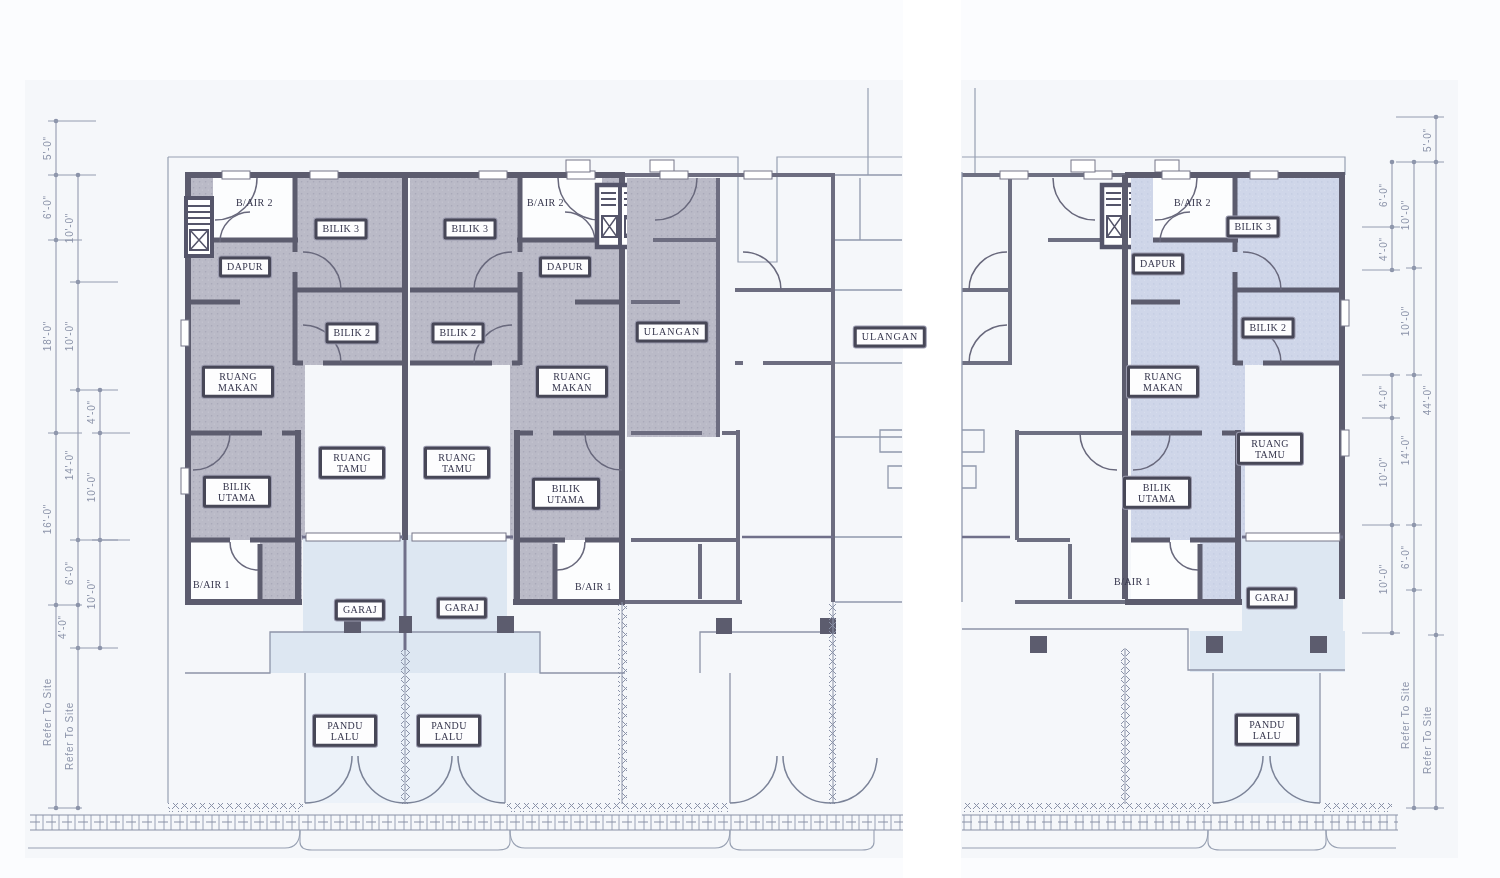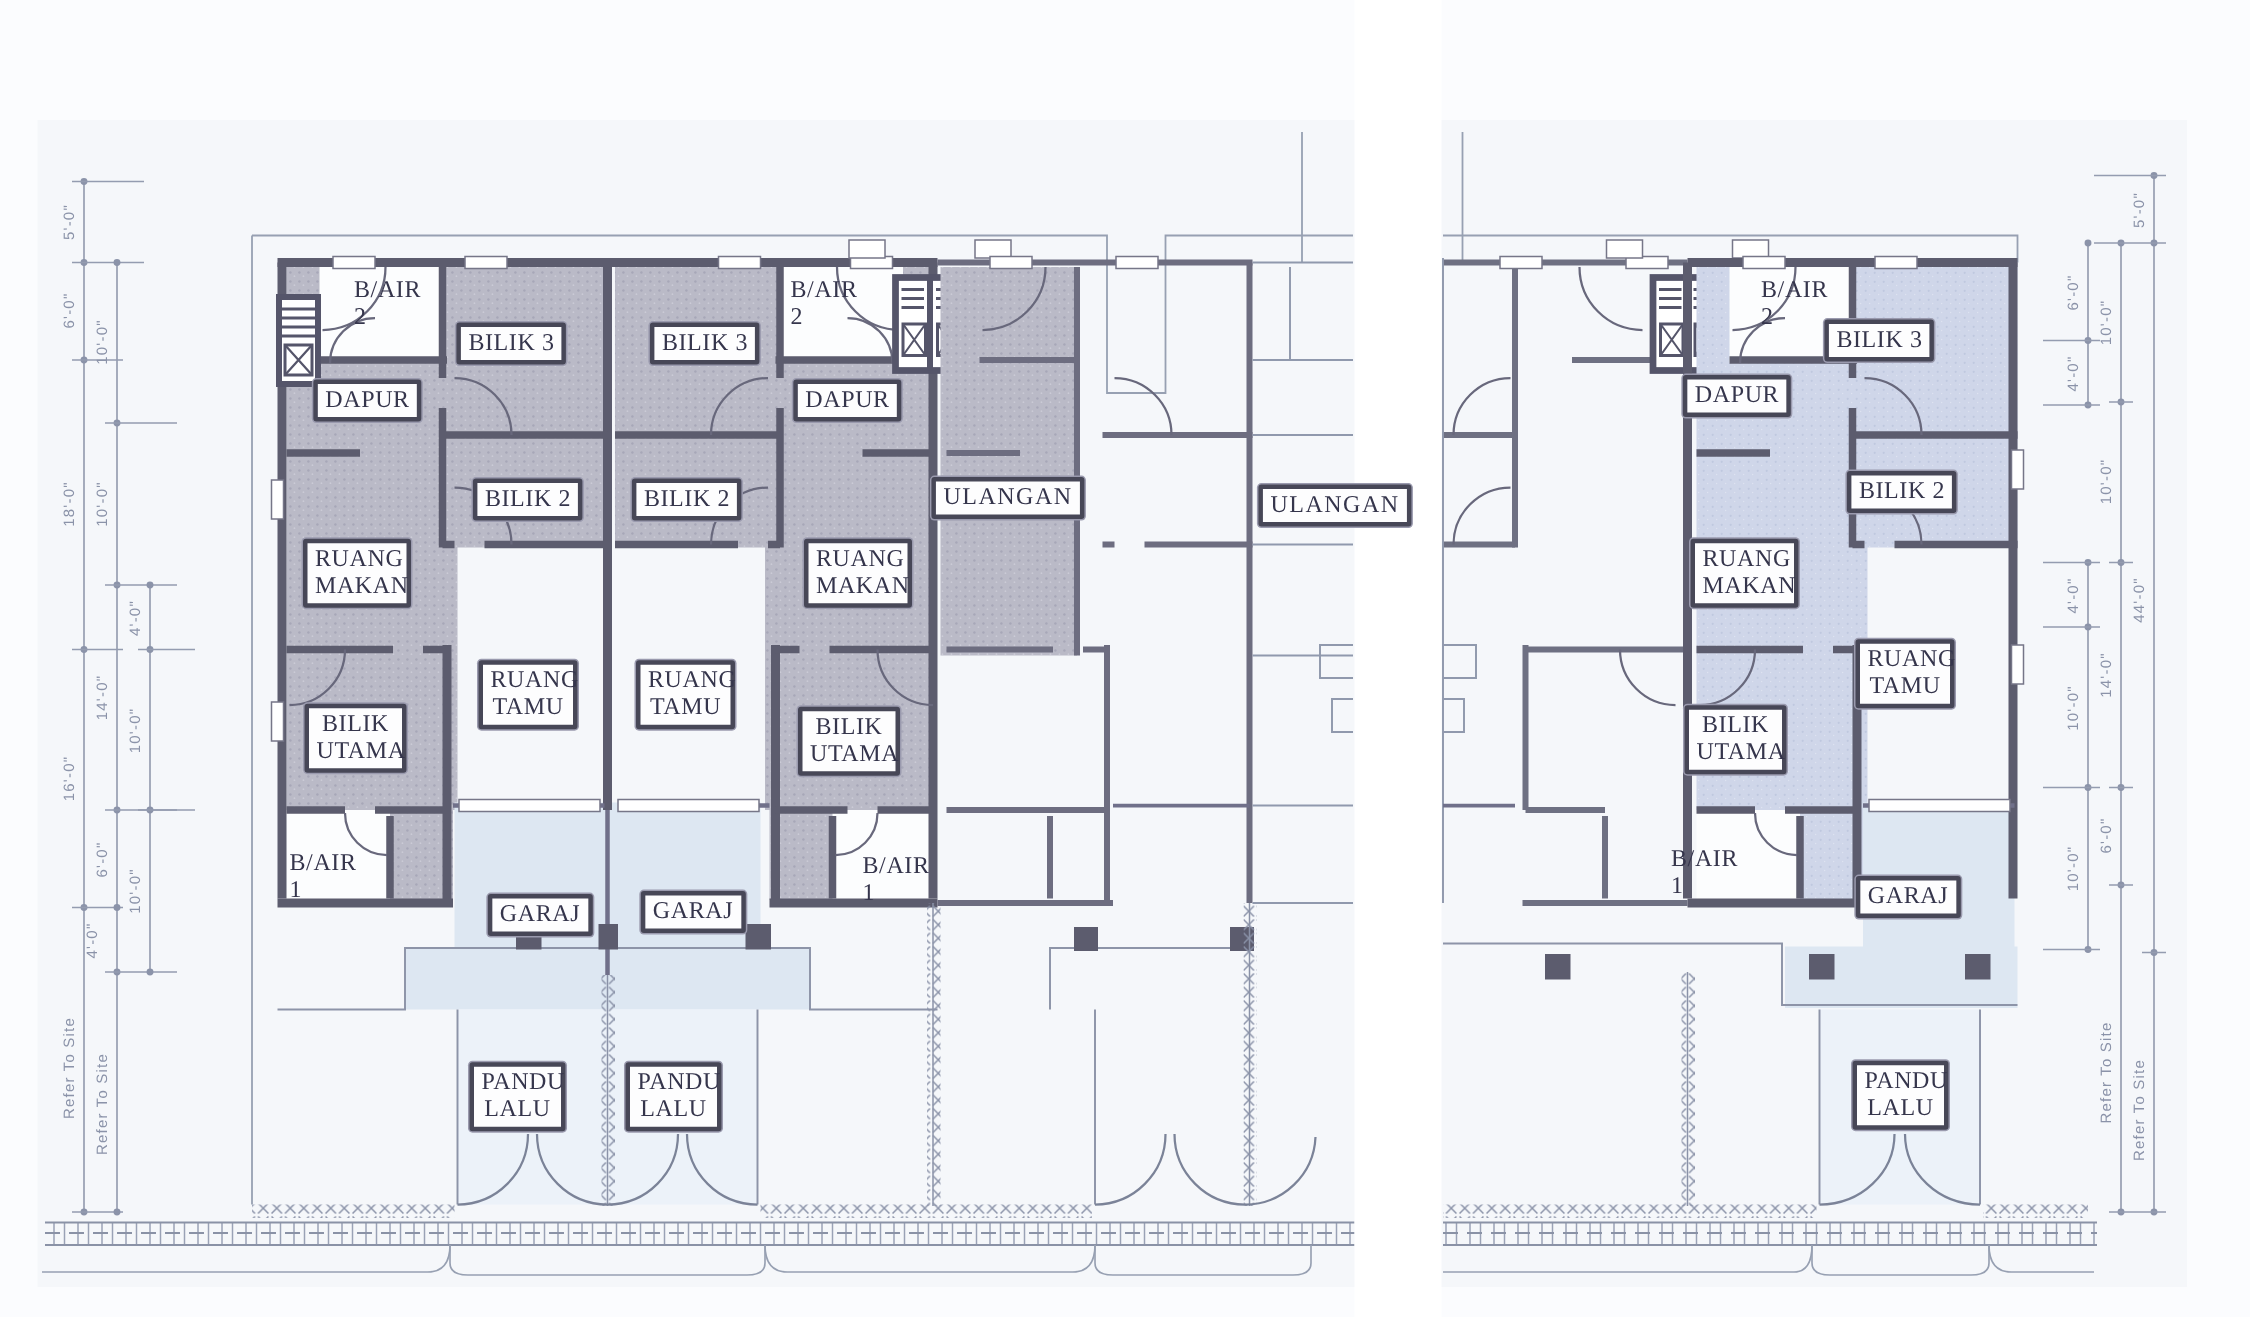--- a/index.html
+++ b/index.html
@@ -3,21 +3,21 @@
 <meta charset="utf-8">
 <style>
   html,body{margin:0;padding:0;background:#fbfcfe;}
   #stage{position:relative;width:1500px;height:878px;overflow:hidden;
          font-family:"Liberation Sans",sans-serif;background:#fbfcfe;}
   #plan-svg{position:absolute;left:0;top:0;}
   
   .r-box,.r-plain{
     position:absolute;transform:translate(-50%,-50%);
     font-family:"Liberation Serif",serif;color:#35354c;
-    font-size:16px;line-height:1.12;text-align:center;letter-spacing:.4px;
+    font-size:10px;line-height:1.12;text-align:center;letter-spacing:.4px;
     white-space:normal;z-index:6;
   }
   .r-box{background:#fdfdfe;border:3px solid #474757;border-radius:2px;
          padding:2px 5px;box-shadow:0 0 0 1px #9a9aae;}
   .r-plain{text-align:left;background:transparent;}
   .one{white-space:nowrap;}
   
   .dim{
     position:absolute;transform:translate(-50%,-50%) rotate(-90deg);
     font-size:10px;color:#8b93a9;letter-spacing:.8px;white-space:nowrap;z-index:6;

